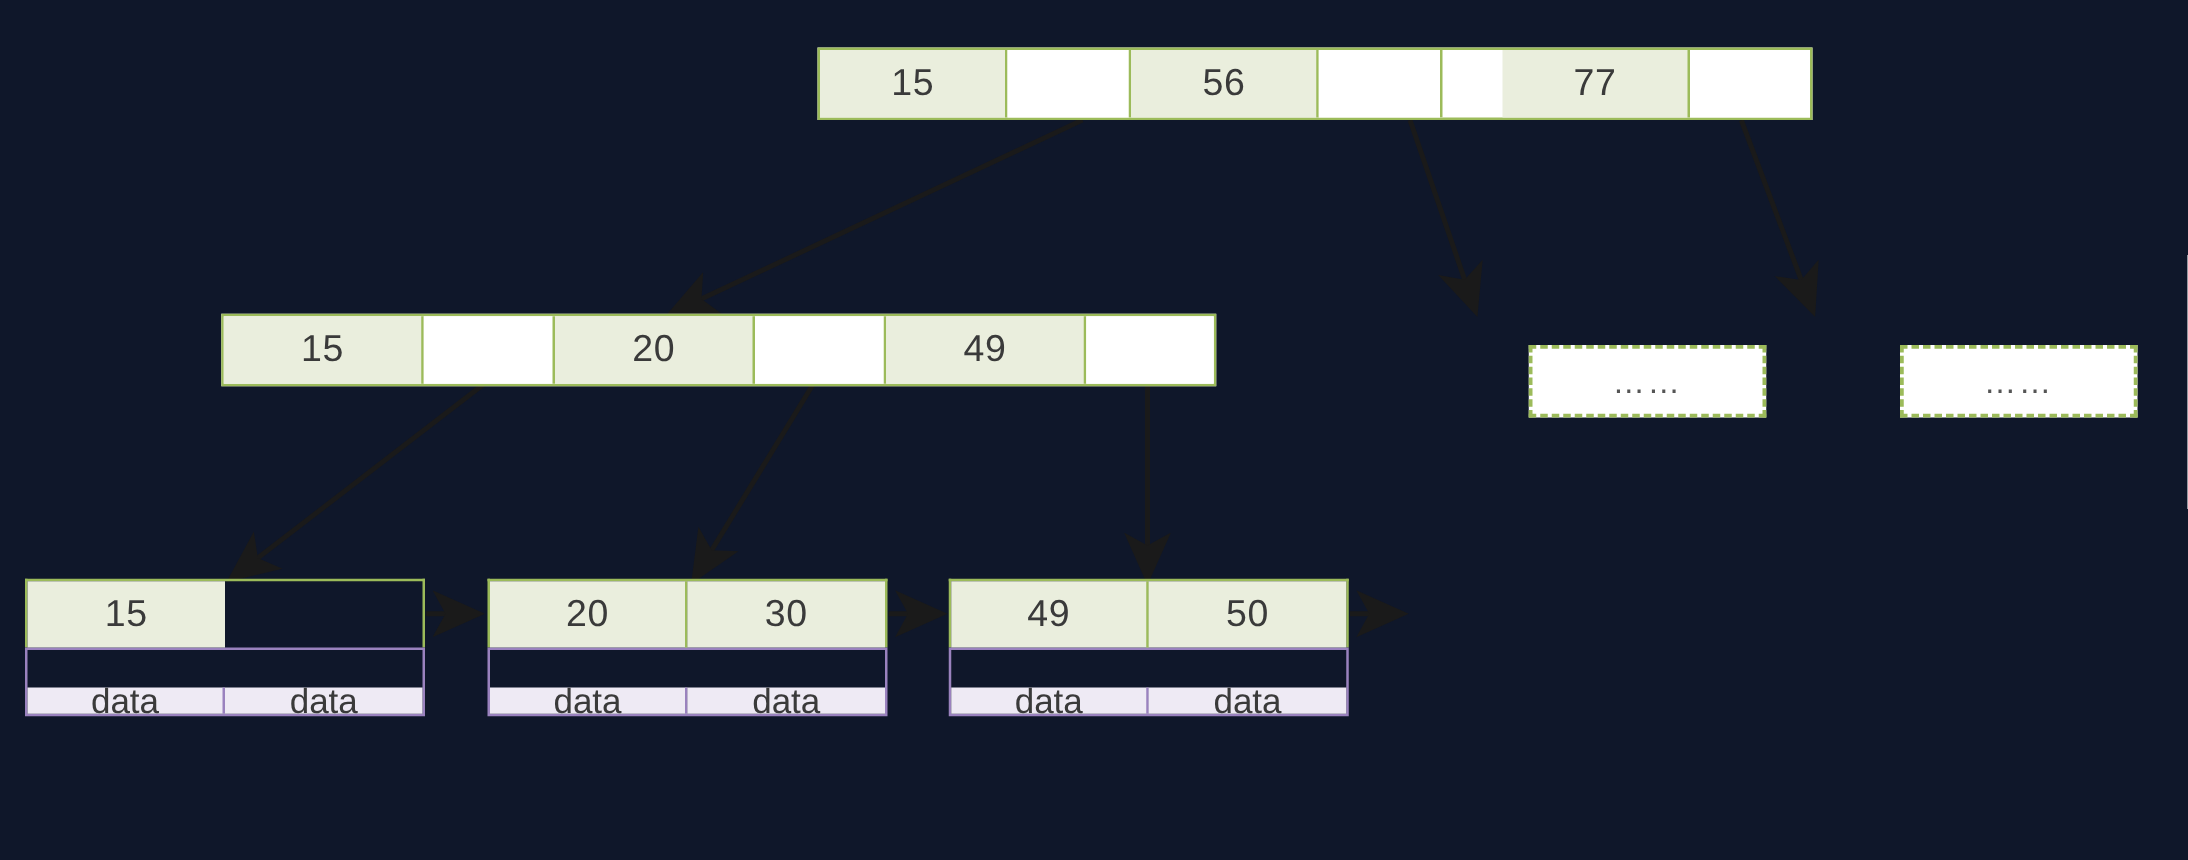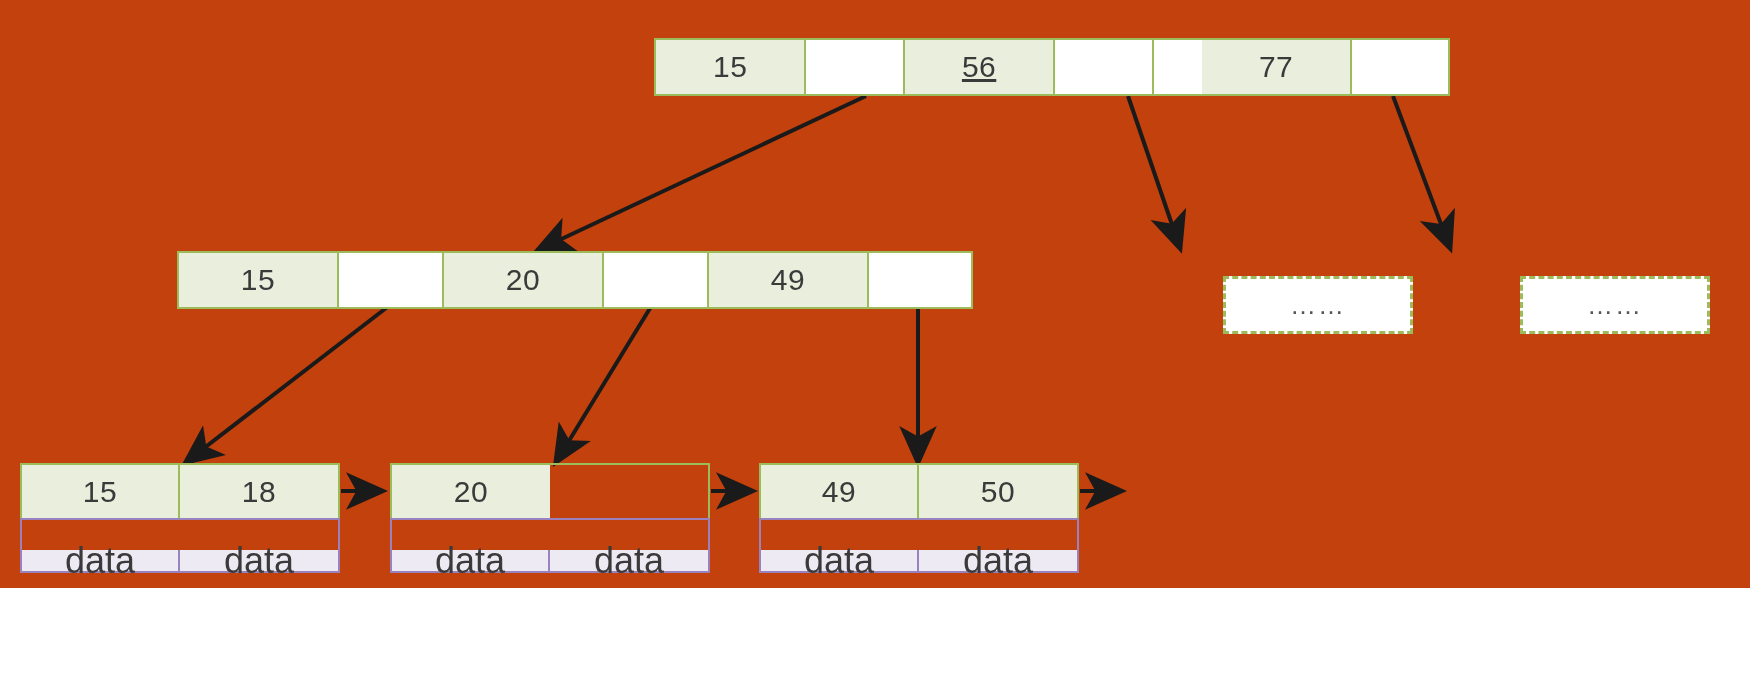--- a/index.html
+++ b/index.html
@@ -6,22 +6,22 @@
     margin: 0;
     padding: 0;
     background: #ffffff;
   }
   body {
     font-family: "Liberation Sans", sans-serif;
   }
   #canvas {
     position: relative;
     width: 1750px;
-    height: 588px;
-    background: #c2410c;
+    height: 688px;
+    background: #0f172a;
     overflow: hidden;
   }
 
   
   .inode {
     position: absolute;
     display: flex;
     box-sizing: border-box;
     border: 2px solid #9cbb5a;
     background: #ffffff;
@@ -67,21 +67,21 @@
   .leaf .datarow {
     display: flex;
     box-sizing: border-box;
     border: 2px solid #9a82be;
   }
   .leaf .datarow .dcell {
     box-sizing: border-box;
     display: flex;
     align-items: center;
     justify-content: center;
-    font-size: 36px;
+    font-size: 28px;
     color: #3a3a3a;
     background: #eeeaf4;
     border-right: 2px solid #9a82be;
     margin-top: 30px;
   }
   .leaf .datarow .dcell:last-child { border-right: none; }
 
   
   .dashbox {
     position: absolute;
@@ -142,52 +142,52 @@
     <line x1="341" y1="491" x2="382" y2="491" stroke="#1a1a1a" stroke-width="4" marker-end="url(#ah)"></line>
 
     <line x1="711" y1="491" x2="752" y2="491" stroke="#1a1a1a" stroke-width="4" marker-end="url(#ah)"></line>
 
     <line x1="1080" y1="491" x2="1121" y2="491" stroke="#1a1a1a" stroke-width="4" marker-end="url(#ah)"></line>
   </svg>
 
   <div class="inode" style="left:654px; top:38px; width:796px; height:58px;">
     <div class="cell" style="width:160px;">15</div>
     <div class="cell ptr" style="width:105px;"></div>
-    <div class="cell" style="width:160px;text-decoration:underline;">56</div>
+    <div class="cell" style="width:160px;">56</div>
     <div class="cell ptr" style="width:105px;"></div>
     <div class="cell" style="width:160px;margin-left:48px;">77</div>
     <div class="cell ptr" style="width:102px;"></div>
   </div>
 
   <div class="inode" style="left:177px; top:251px; width:796px; height:58px;">
     <div class="cell" style="width:160px;">15</div>
     <div class="cell ptr" style="width:105px;"></div>
     <div class="cell" style="width:160px;">20</div>
     <div class="cell ptr" style="width:105px;"></div>
     <div class="cell" style="width:160px;">49</div>
     <div class="cell ptr" style="width:102px;"></div>
   </div>
 
   <div class="dashbox" style="left:1223px; top:276px; width:190px; height:58px;">……</div>
   <div class="dashbox" style="left:1520px; top:276px; width:190px; height:58px;">……</div>
 
   <div class="leaf" style="left:20px; top:463px; width:320px;">
     <div class="keyrow" style="height:55px;">
       <div class="kcell" style="width:158px;">15</div>
-      <div class="kcell" style="width:158px;">18</div>
     </div>
     <div class="datarow" style="height:55px;">
       <div class="dcell" style="width:158px;">data</div>
       <div class="dcell" style="width:158px;">data</div>
     </div>
   </div>
 
   <div class="leaf" style="left:390px; top:463px; width:320px;">
     <div class="keyrow" style="height:55px;">
       <div class="kcell" style="width:158px;">20</div>
+      <div class="kcell" style="width:158px;">30</div>
     </div>
     <div class="datarow" style="height:55px;">
       <div class="dcell" style="width:158px;">data</div>
       <div class="dcell" style="width:158px;">data</div>
     </div>
   </div>
 
   <div class="leaf" style="left:759px; top:463px; width:320px;">
     <div class="keyrow" style="height:55px;">
       <div class="kcell" style="width:158px;">49</div>

